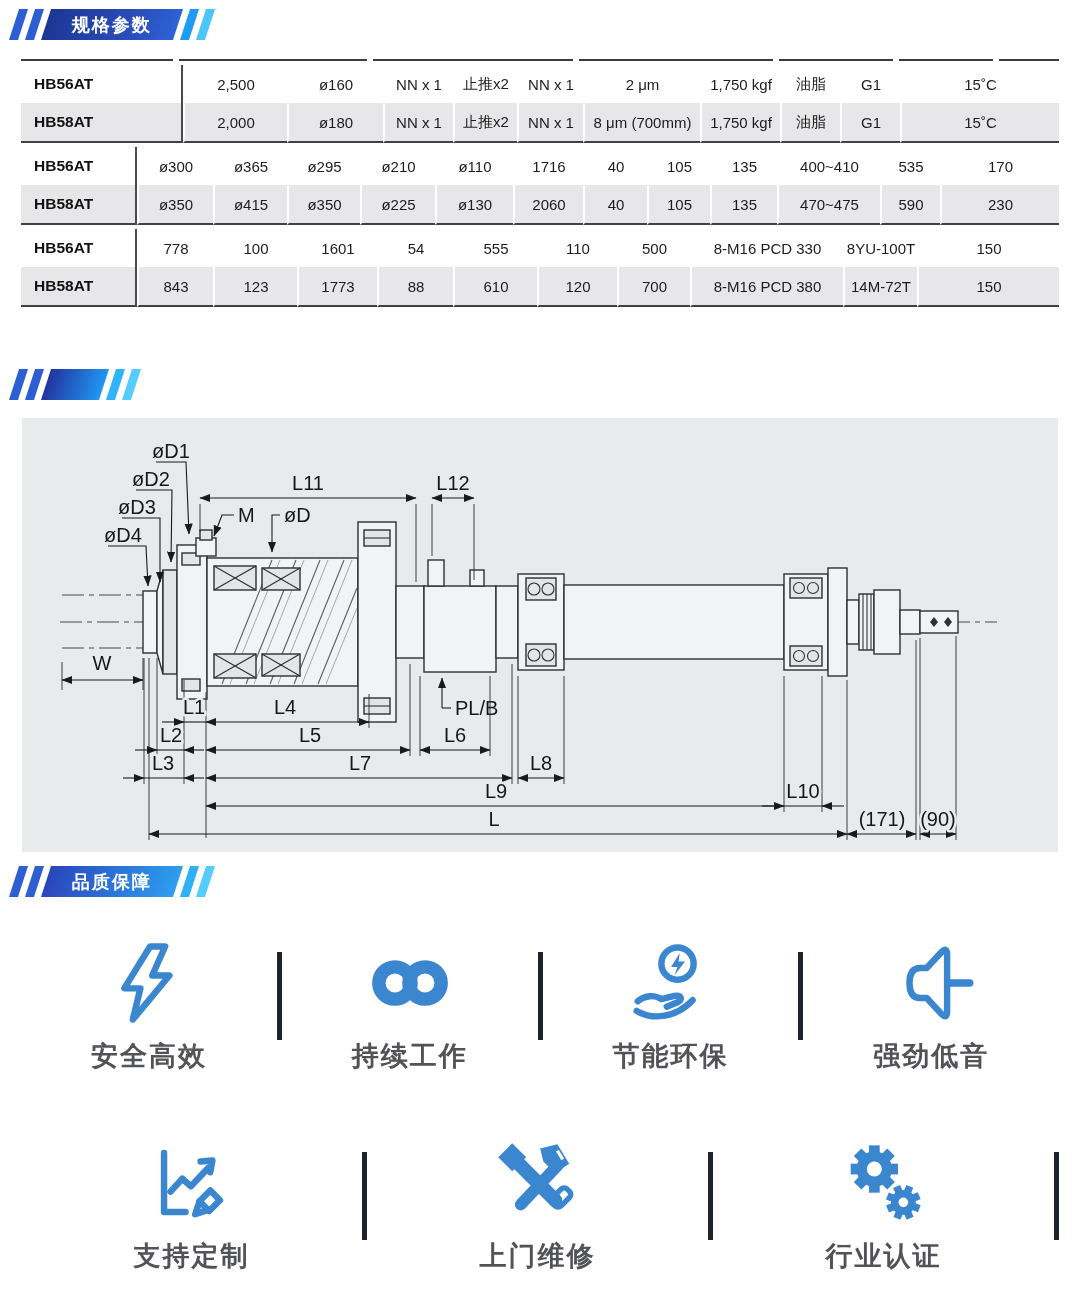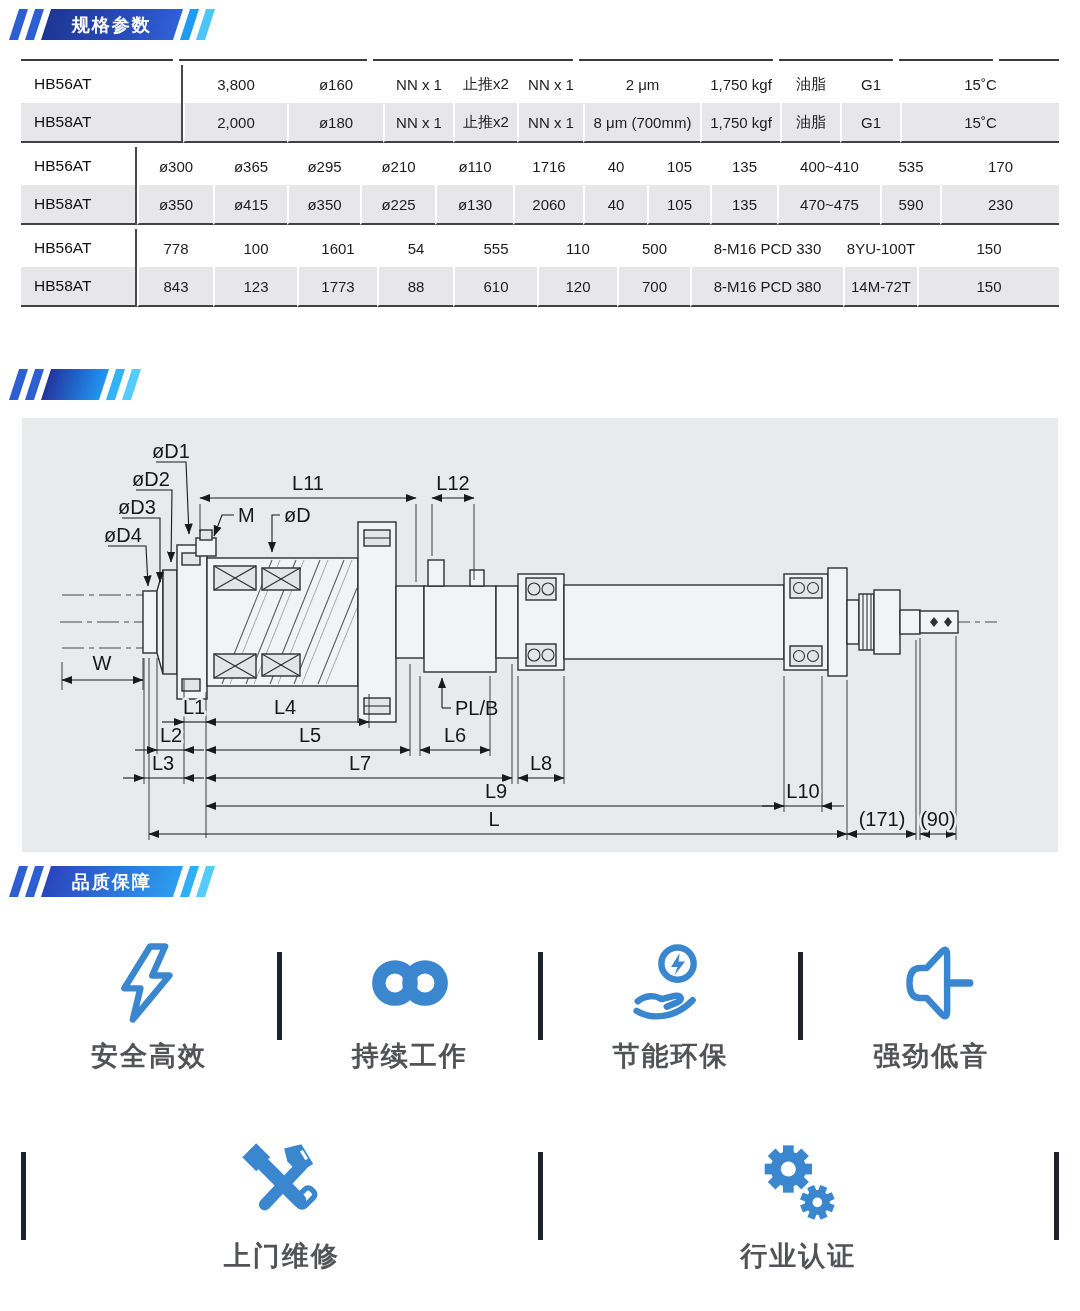--- a/index.html
+++ b/index.html
@@ -28,21 +28,21 @@
   
   .spec-area{position:absolute;left:21px;top:59px;width:1038px;}
   .ticks{display:flex;gap:6px;height:2px;margin-bottom:4px;}
   .ticks span{background:#3c3d40;height:2px;display:block;}
   .bar{height:34px;background:#9d9fa3;color:#fff;font-weight:bold;font-size:17px;
        letter-spacing:3px;display:flex;align-items:center;padding-left:13px;}
   table.spec{border-collapse:separate;border-spacing:0;table-layout:fixed;width:1038px;margin-top:2px;}
   table.spec.g2,table.spec.g3{margin-top:4px;}
   .spec td{height:38px;text-align:center;font-size:15px;color:#1c1c1c;padding:0;
            border-left:2px solid #fff;white-space:nowrap;overflow:hidden;}
-  .spec td:first-child{border-left:none;text-align:left;padding-left:13px;font-weight:normal;
+  .spec td:first-child{border-left:none;text-align:left;padding-left:13px;font-weight:bold;
            font-size:15.5px;color:#111;border-right:2px solid #4a4a4c;}
   .spec tr.rw td{background:#ffffff;}
   .spec tr.rg td{background:#e7e7e9;border-bottom:2px solid #424043;}
 
   
   .diagram-box{position:absolute;left:22px;top:418px;width:1036px;height:434px;background:#e8eaec;}
   .p{fill:#f2f3f4;stroke:#2e3032;stroke-width:1.4;}
   .p2{fill:#e3e5e7;stroke:#2e3032;stroke-width:1.4;}
   .ln{stroke:#2e3032;stroke-width:1.1;fill:none;}
   .hx{stroke:#5a5d60;stroke-width:1.1;}
@@ -100,21 +100,21 @@
           <col style="width:66px">
           <col style="width:117px">
           <col style="width:80px">
           <col style="width:60px">
           <col style="width:60px">
           <col style="width:159px">
         </colgroup>
       <tbody>
       <tr class="rw">
         <td>HB56AT</td>
-        <td>3,800</td>
+        <td>2,500</td>
         <td>ø160</td>
         <td>NN x 1</td>
         <td>止推x2</td>
         <td>NN x 1</td>
         <td>2 μm</td>
         <td>1,750 kgf</td>
         <td>油脂</td>
         <td>G1</td>
         <td>15˚C</td>
       </tr>
@@ -457,20 +457,30 @@
       <div class="qitem">
         <svg class="qicon" viewBox="0 0 80 80">
           <path class="ic" stroke-width="6.5" d="M36,26 L50,11 Q55,6 55,14 L55,66 Q55,74 50,69 L36,54 L30,54 Q20,54 20,40 Q20,26 30,26 Z"></path>
           <line x1="58" y1="40" x2="76" y2="40" stroke="#3a86cf" stroke-width="7" stroke-linecap="round"></line>
         </svg>
         <div class="qlabel">强劲低音</div>
       </div>
     </div>
 
     <div class="qrow qrow2">
+      <div class="qitem">
+        <svg class="qicon" viewBox="0 0 80 80">
+          <polyline class="ic" stroke-width="5.5" points="14,12 14,67 34,67"></polyline>
+          <polyline class="ic" stroke-width="5.5" points="20,48 31,36 39,43 55,26"></polyline>
+          <polyline class="ic" stroke-width="5.5" points="48,20 59,19 57,30"></polyline>
+          <path class="ic" stroke-width="5" d="M47,57 L57,47 L66,56 L56,66 Z"></path>
+          <path class="ic" stroke-width="5" d="M47,57 L43,69 L55,65"></path>
+        </svg>
+        <div class="qlabel">支持定制</div>
+      </div>
       <div class="qdiv"></div>
       <div class="qitem">
         <svg class="qicon" viewBox="0 0 80 80">
           <line x1="20" y1="20" x2="56" y2="56" stroke="#3a86cf" stroke-width="13" stroke-linecap="round"></line>
           <polygon class="icf" points="16,3 29,16 16,29 3,16"></polygon>
           <line x1="58" y1="24" x2="24" y2="60" stroke="#3a86cf" stroke-width="11" stroke-linecap="round"></line>
           <polygon class="icf" points="42,8 58,4 69,22 56,31 45,20"></polygon>
           <line x1="58" y1="10" x2="63" y2="18" stroke="#fff" stroke-width="3"></line>
           <rect x="52" y="48" width="19" height="11" rx="4" transform="rotate(-45 61.5 53.5)" fill="none" stroke="#3a86cf" stroke-width="5"></rect>
         </svg>

